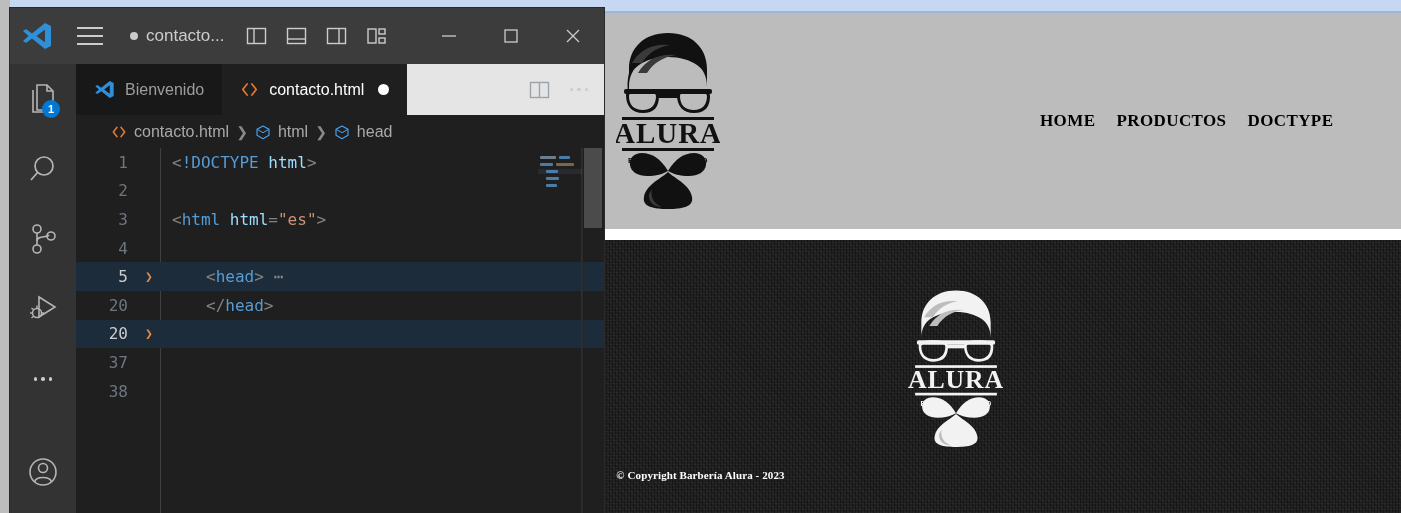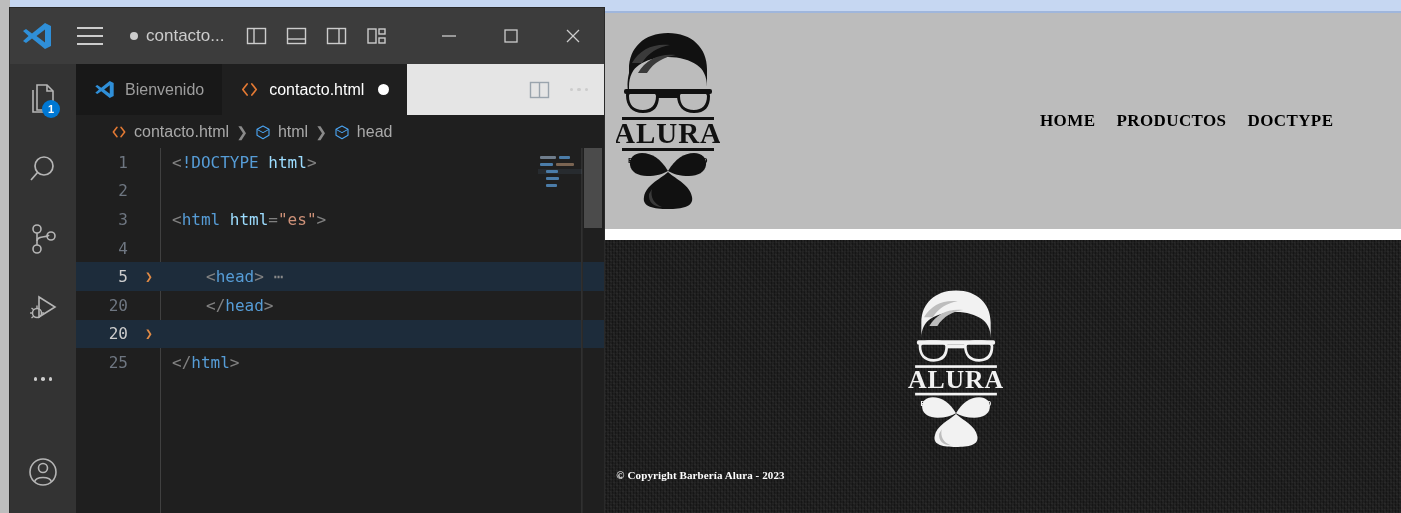--- a/index.html
+++ b/index.html
@@ -653,21 +653,22 @@
       <div class="code">
         <div class="indent-guide"></div>
         <div id="code-lines">
             <div class="code-line"><span class="ln">1</span><span class="fold"></span><span class="ctext ind1"><span class="tok-punct">&lt;</span><span class="tok-doctype">!DOCTYPE</span><span class="tok-punct"> </span><span class="tok-name">html</span><span class="tok-punct">&gt;</span></span></div>
             <div class="code-line"><span class="ln">2</span><span class="fold"></span><span class="ctext ind1"></span></div>
             <div class="code-line"><span class="ln">3</span><span class="fold"></span><span class="ctext ind1"><span class="tok-punct">&lt;</span><span class="tok-tag">html</span><span class="tok-punct"> </span><span class="tok-attr">html</span><span class="tok-punct">=</span><span class="tok-str">"es"</span><span class="tok-punct">&gt;</span></span></div>
             <div class="code-line"><span class="ln">4</span><span class="fold"></span><span class="ctext ind1"></span></div>
             <div class="code-line hl"><span class="ln">5</span><span class="fold">❯</span><span class="ctext ind2"><span class="tok-punct">&lt;</span><span class="tok-tag">head</span><span class="tok-punct">&gt;</span><span class="tok-ellip"> ⋯</span></span></div>
             <div class="code-line"><span class="ln">20</span><span class="fold"></span><span class="ctext ind2"><span class="tok-punct">&lt;/</span><span class="tok-tag">head</span><span class="tok-punct">&gt;</span></span></div>
             <div class="code-line hl"><span class="ln">20</span><span class="fold">❯</span></div>
-            <div class="code-line"><span class="ln">25</span><span class="fold"></span><span class="ctext ind1"><span class="tok-punct">&lt;/</span><span class="tok-tag">html</span><span class="tok-punct">&gt;</span></span></div>
+            <div class="code-line"><span class="ln">37</span><span class="fold"></span><span class="ctext ind2"></span></div>
+            <div class="code-line"><span class="ln">38</span><span class="fold"></span></div>
           </div>
 
         <div class="code-overflow-shadow"></div>
 
         <div class="minimap">
           <div class="mm-hl" style="top:21px"></div>
           <div class="mm-line" style="left:2px;  top:8px;  width:16px; background:#6f7d8c"></div>
           <div class="mm-line" style="left:21px; top:8px;  width:11px; background:#4b7ca8"></div>
           <div class="mm-line" style="left:2px;  top:15px; width:13px; background:#4b7ca8"></div>
           <div class="mm-line" style="left:18px; top:15px; width:18px; background:#7a6452"></div>

